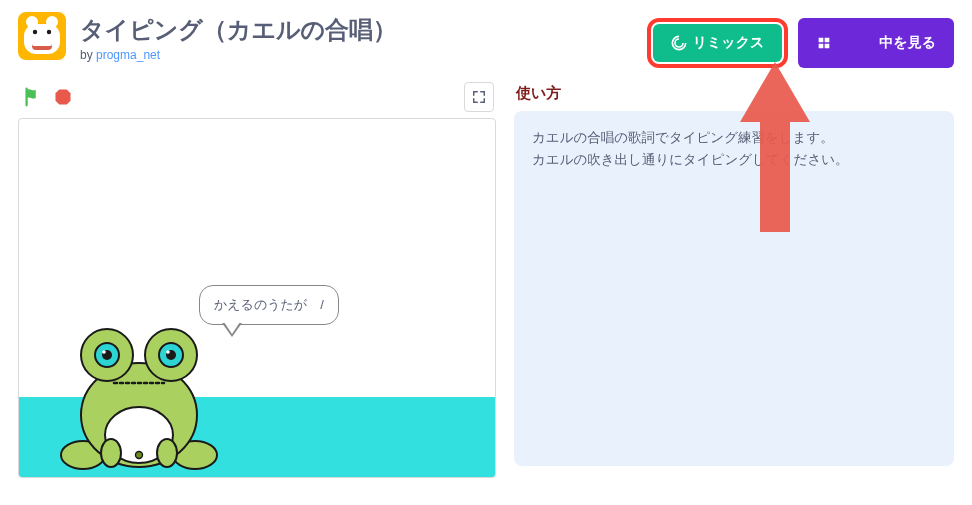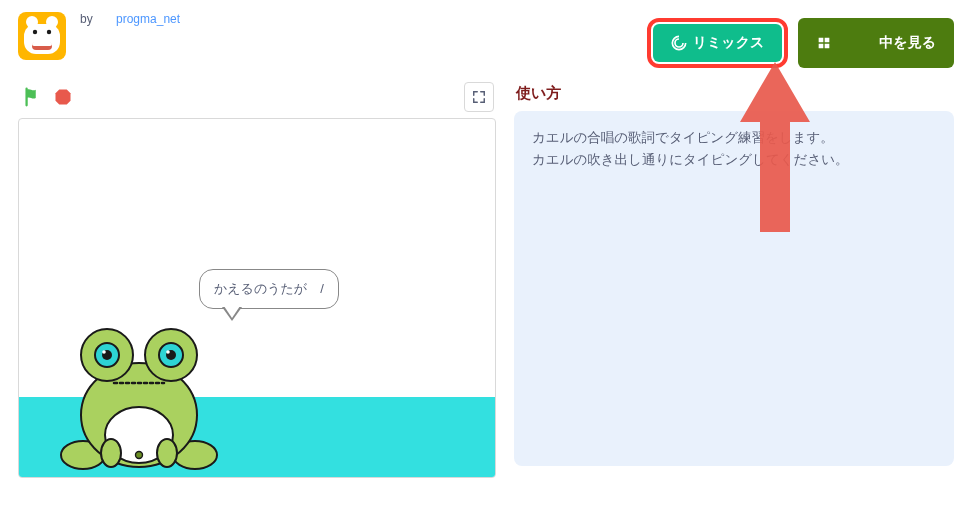--- a/index.html
+++ b/index.html
@@ -31,21 +31,21 @@
   .title {
     font-size: 24px;
     font-weight: 600;
     color: #575e75;
     margin: 2px 0 2px 0;
   }
   .byline {
     font-size: 12px;
     color: #575e75;
   }
-  .byline a { color: #4d97ff; text-decoration: none; margin-left: 20px; }
+  .byline a { color: #4d97ff; text-decoration: none; }
   .header-buttons {
     display: flex;
     gap: 10px;
     margin-top: 6px;
   }
   .btn {
     display: inline-flex;
     align-items: center;
     justify-content: center;
     gap: 6px;
@@ -54,21 +54,21 @@
     padding: 10px 18px;
     font-size: 14px;
     font-weight: 700;
     color: #fff;
     cursor: pointer;
   }
   .btn-green {
     background: #0fbd8c;
   }
   .btn-blue {
-    background: #4d7c0f;
+    background: #6d28d9;
     gap: 47px;
   }
   .remix-highlight {
     border: 4px solid #ff3b30;
     border-radius: 12px;
     padding: 2px;
   }
   .main {
     display: flex;
     gap: 18px;
@@ -123,21 +123,21 @@
   .frog {
     position: absolute;
     left: 40px;
     bottom: 2px;
     width: 160px;
     height: 170px;
   }
   .speech {
     position: absolute;
     left: 180px;
-    top: 150px;
+    top: 166px;
     max-width: 180px;
     background: #fff;
     border: 1.5px solid #888;
     border-radius: 14px;
     padding: 10px 14px;
     font-size: 13px;
     line-height: 1.4;
     color: #575e75;
   }
   .speech::after {
@@ -195,20 +195,21 @@
       <circle cx="14" cy="10" r="6" fill="#fff"></circle>
       <circle cx="34" cy="10" r="6" fill="#fff"></circle>
       <rect x="6" y="12" width="36" height="30" rx="12" fill="#fff"></rect>
       <circle cx="17" cy="20" r="2.2" fill="#1a1a1a"></circle>
       <circle cx="31" cy="20" r="2.2" fill="#1a1a1a"></circle>
       <rect x="14" y="30" width="20" height="8" rx="4" fill="#d85c4a"></rect>
       <rect x="14" y="30" width="20" height="4" rx="2" fill="#fff"></rect>
     </svg>
   </div>
   <div class="title-block">
+    <div class="title">タイピング（カエルの合唱）</div>
     <div class="byline">
       <span>by </span><a href="#">progma_net</a>
     </div>
   </div>
   <div class="header-buttons">
     <span class="remix-highlight">
       <button class="btn btn-green">
         <svg width="16" height="16" viewBox="0 0 24 24" fill="none" stroke="#fff" stroke-width="2.5">
           <path d="M12 2 a10 10 0 1 0 10 10"></path>
           <path d="M12 6 a6 6 0 1 0 6 6"></path>

